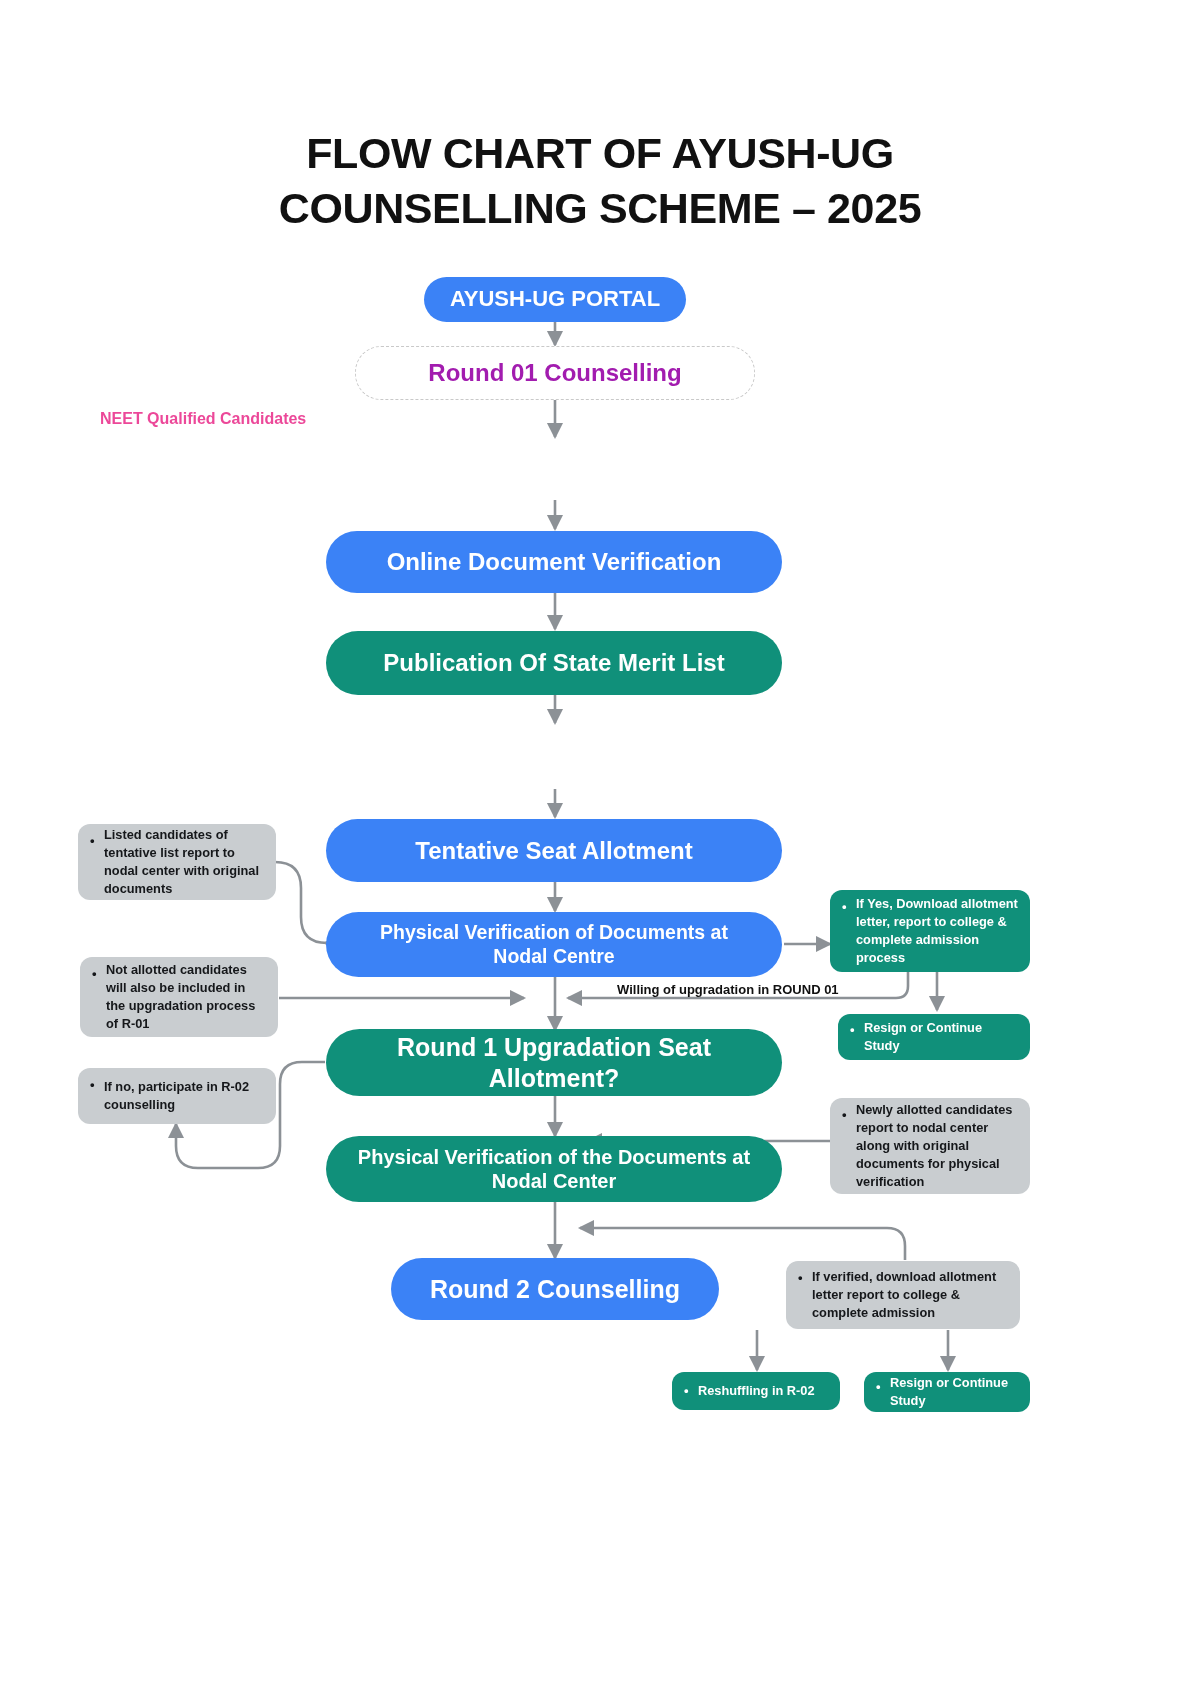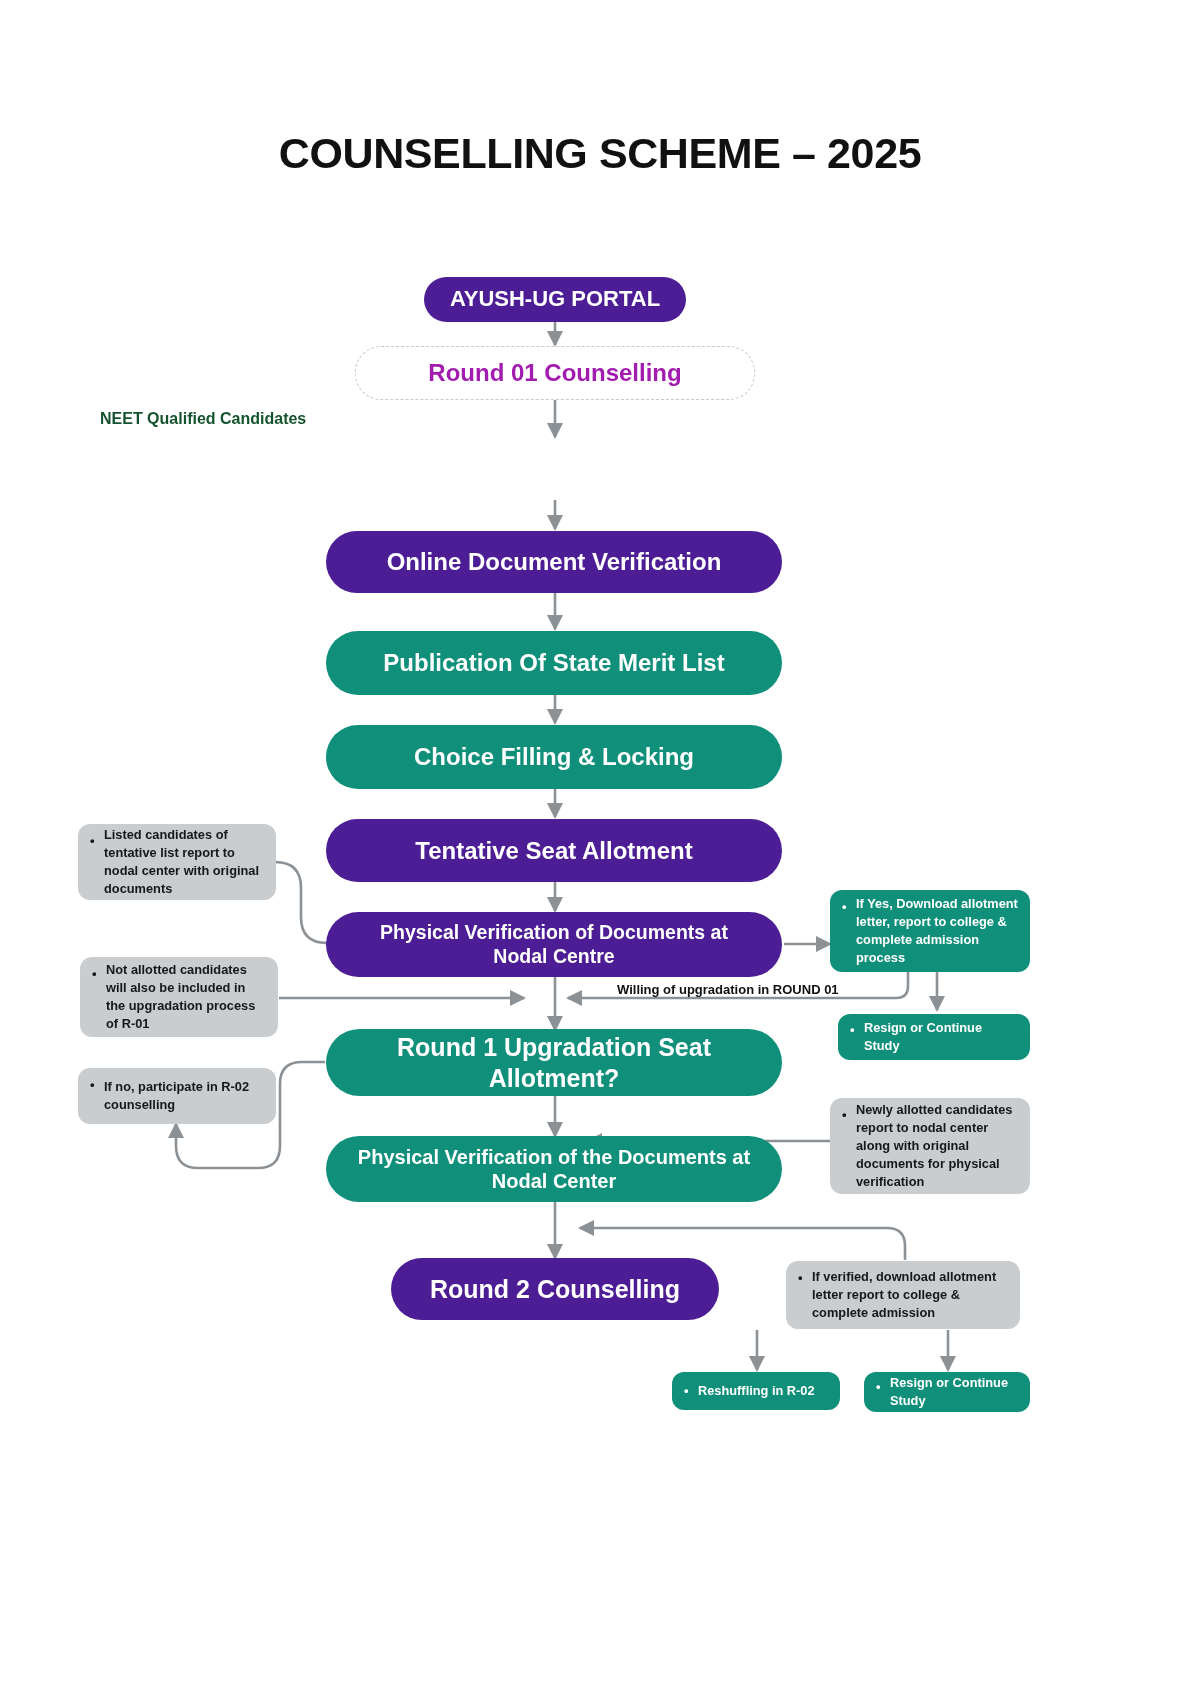--- a/index.html
+++ b/index.html
@@ -41,21 +41,21 @@
     text-align: center;
     font-size: 43px;
     font-weight: bold;
     letter-spacing: -0.4px;
     line-height: 1.28;
     color: #111111;
     z-index: 2;
   }
   
   .teal   { background: #10907a; }
-  .green  { background: #4c1d95; }
+  .green  { background: #3b82f6; }
   .grey   { background: #c9cdd0; color: #1a1a1a; }
   .dashed {
     background: #ffffff;
     border: 1.5px dashed #c9c9c9;
     color: #a21caf;
   }
   .r-lg  { border-radius: 34px; }
   .r-md  { border-radius: 26px; }
 
   
@@ -86,30 +86,31 @@
     font-size: 13px;
     font-weight: bold;
     color: #111111;
     white-space: nowrap;
   }
   .plain-label {
     position: absolute;
     z-index: 3;
     font-size: 16px;
     font-weight: bold;
-    color: #14532d;
+    color: #ec4899;
     white-space: nowrap;
   }
 </style>
 </head>
 <body>
 
 <div id="canvas">
 
   <div class="title">
+    <div>FLOW CHART OF AYUSH-UG</div>
     <div>COUNSELLING SCHEME – 2025</div>
   </div>
 
   <svg id="arrows" viewBox="0 0 1200 1697" width="1200" height="1697">
     <defs>
       <marker id="ah" markerWidth="9" markerHeight="9" refX="5.4" refY="3.1" orient="auto" markerUnits="strokeWidth">
         <path d="M0,0 L6.2,3.1 L0,6.2 z" fill="#8c9196"></path>
       </marker>
     </defs>
     <g fill="none" stroke="#8c9196" stroke-width="2.6" marker-end="url(#ah)">
@@ -171,23 +172,20 @@
 
 
   <div class="node green r-lg" style="left:326px; top:531px; width:456px; height:62px; font-size:24px;">
     <span>Online Document Verification</span>
   </div>
 
   <div class="node teal r-lg" style="left:326px; top:631px; width:456px; height:64px; font-size:24px;">
     <span>Publication Of State Merit List</span>
   </div>
 
-  <div class="node teal r-lg" style="left:326px; top:725px; width:456px; height:64px; font-size:24px;">
-    <span>Choice Filling &amp; Locking</span>
-  </div>
 
   <div class="node green r-lg" style="left:326px; top:819px; width:456px; height:63px; font-size:24px;">
     <span>Tentative Seat Allotment</span>
   </div>
 
   <div class="node green r-lg" style="left:326px; top:912px; width:456px; height:65px; font-size:19.5px; padding:0 26px;">
     <span>Physical Verification of Documents at Nodal Centre</span>
   </div>
 
   <div class="edge-label" style="left:617px; top:982px;">

